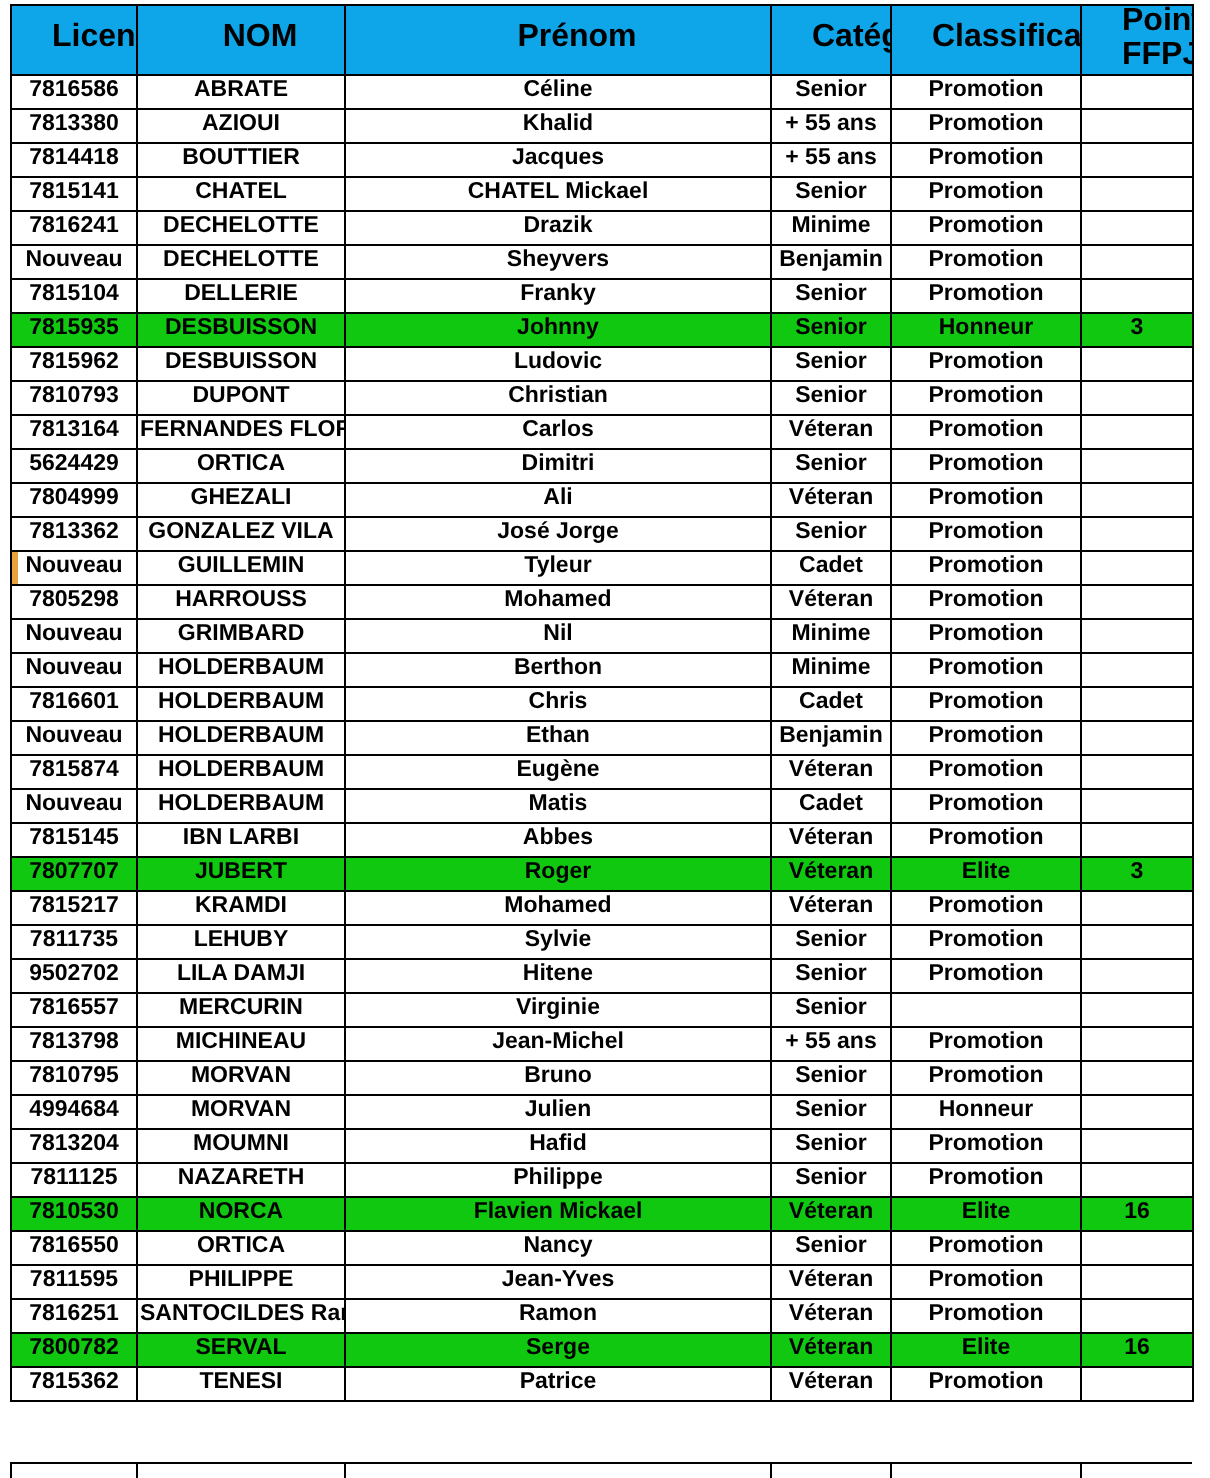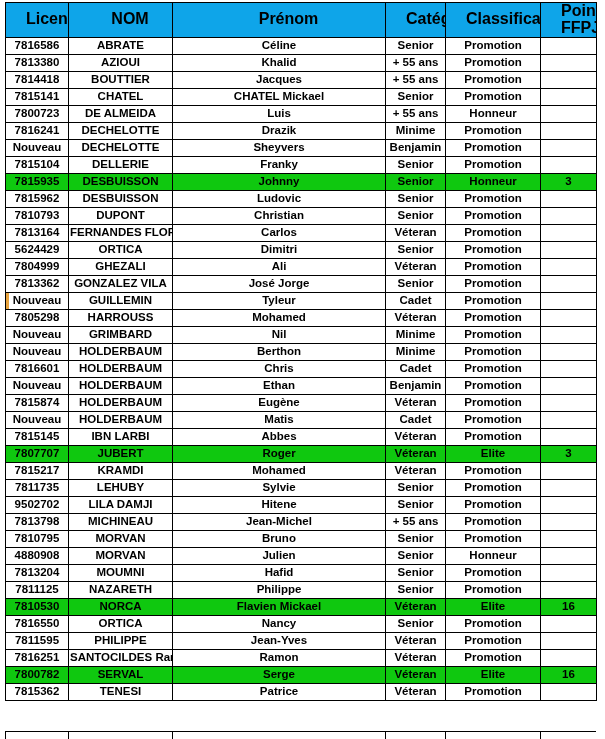--- a/index.html
+++ b/index.html
@@ -141,28 +141,20 @@
         </tr>
         <tr>
           <td class="cell-licence">7815141</td>
           <td class="cell-nom">CHATEL</td>
           <td class="cell-prenom">CHATEL Mickael</td>
           <td class="cell-categorie">Senior</td>
           <td class="cell-classification">Promotion</td>
           <td class="cell-points"></td>
         </tr>
         <tr>
-          <td class="cell-licence">7800723</td>
-          <td class="cell-nom">DE ALMEIDA</td>
-          <td class="cell-prenom">Luis</td>
-          <td class="cell-categorie">+ 55 ans</td>
-          <td class="cell-classification">Honneur</td>
-          <td class="cell-points"></td>
-        </tr>
-        <tr>
           <td class="cell-licence">7816241</td>
           <td class="cell-nom">DECHELOTTE</td>
           <td class="cell-prenom">Drazik</td>
           <td class="cell-categorie">Minime</td>
           <td class="cell-classification">Promotion</td>
           <td class="cell-points"></td>
         </tr>
         <tr>
           <td class="cell-licence">Nouveau</td>
           <td class="cell-nom">DECHELOTTE</td>
@@ -333,37 +325,45 @@
         </tr>
         <tr>
           <td class="cell-licence">9502702</td>
           <td class="cell-nom">LILA DAMJI</td>
           <td class="cell-prenom">Hitene</td>
           <td class="cell-categorie">Senior</td>
           <td class="cell-classification">Promotion</td>
           <td class="cell-points"></td>
         </tr>
         <tr>
+          <td class="cell-licence">7816557</td>
+          <td class="cell-nom">MERCURIN</td>
+          <td class="cell-prenom">Virginie</td>
+          <td class="cell-categorie">Senior</td>
+          <td class="cell-classification"></td>
+          <td class="cell-points"></td>
+        </tr>
+        <tr>
           <td class="cell-licence">7813798</td>
           <td class="cell-nom">MICHINEAU</td>
           <td class="cell-prenom">Jean-Michel</td>
           <td class="cell-categorie">+ 55 ans</td>
           <td class="cell-classification">Promotion</td>
           <td class="cell-points"></td>
         </tr>
         <tr>
           <td class="cell-licence">7810795</td>
           <td class="cell-nom">MORVAN</td>
           <td class="cell-prenom">Bruno</td>
           <td class="cell-categorie">Senior</td>
           <td class="cell-classification">Promotion</td>
           <td class="cell-points"></td>
         </tr>
         <tr>
-          <td class="cell-licence">4880908</td>
+          <td class="cell-licence">4994684</td>
           <td class="cell-nom">MORVAN</td>
           <td class="cell-prenom">Julien</td>
           <td class="cell-categorie">Senior</td>
           <td class="cell-classification">Honneur</td>
           <td class="cell-points"></td>
         </tr>
         <tr>
           <td class="cell-licence">7813204</td>
           <td class="cell-nom">MOUMNI</td>
           <td class="cell-prenom">Hafid</td>

